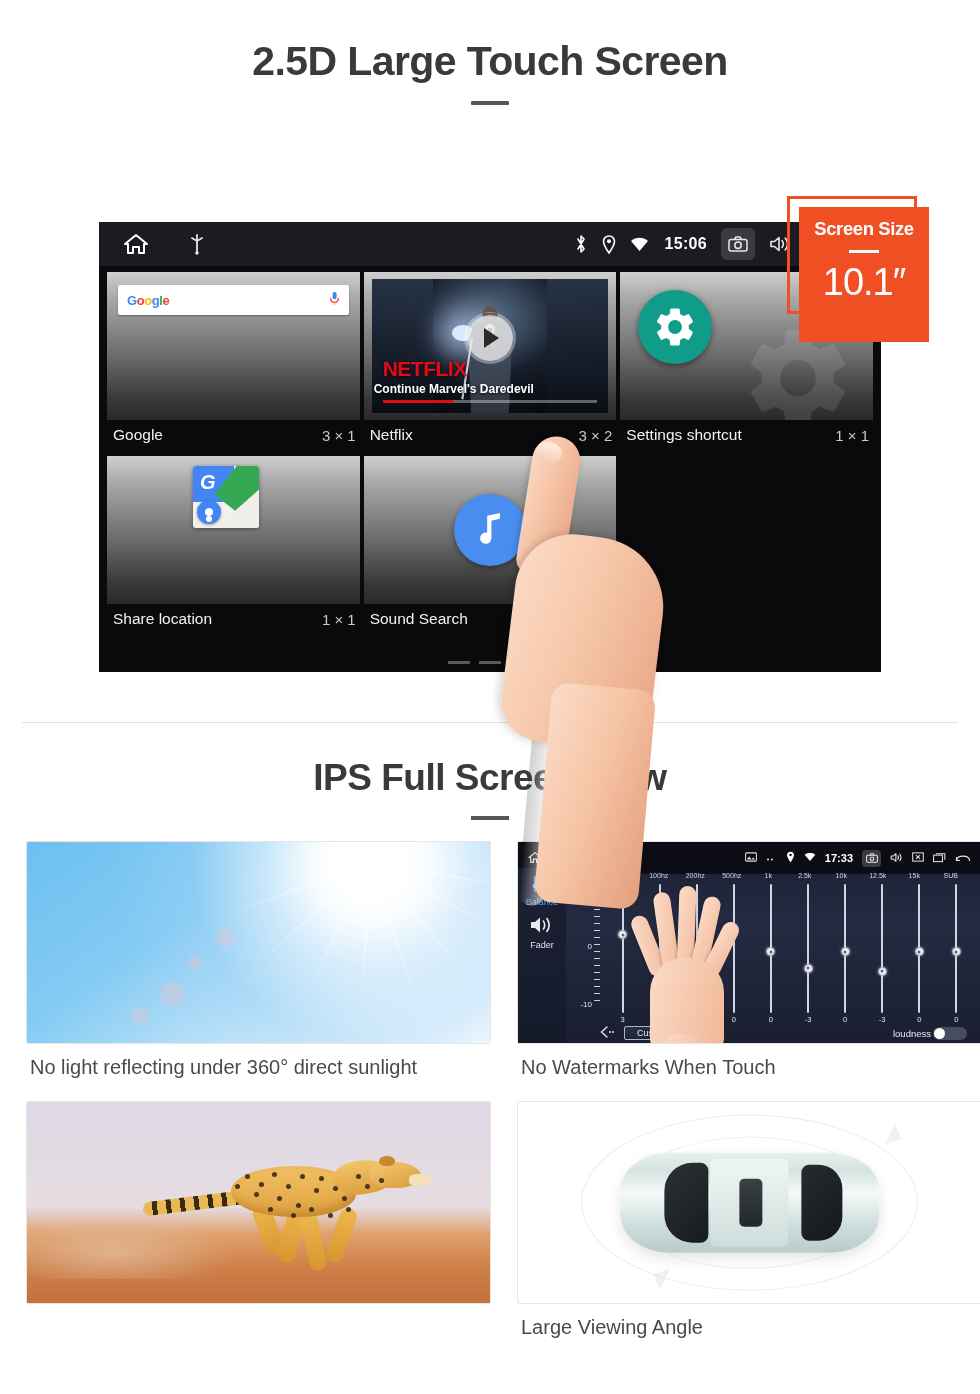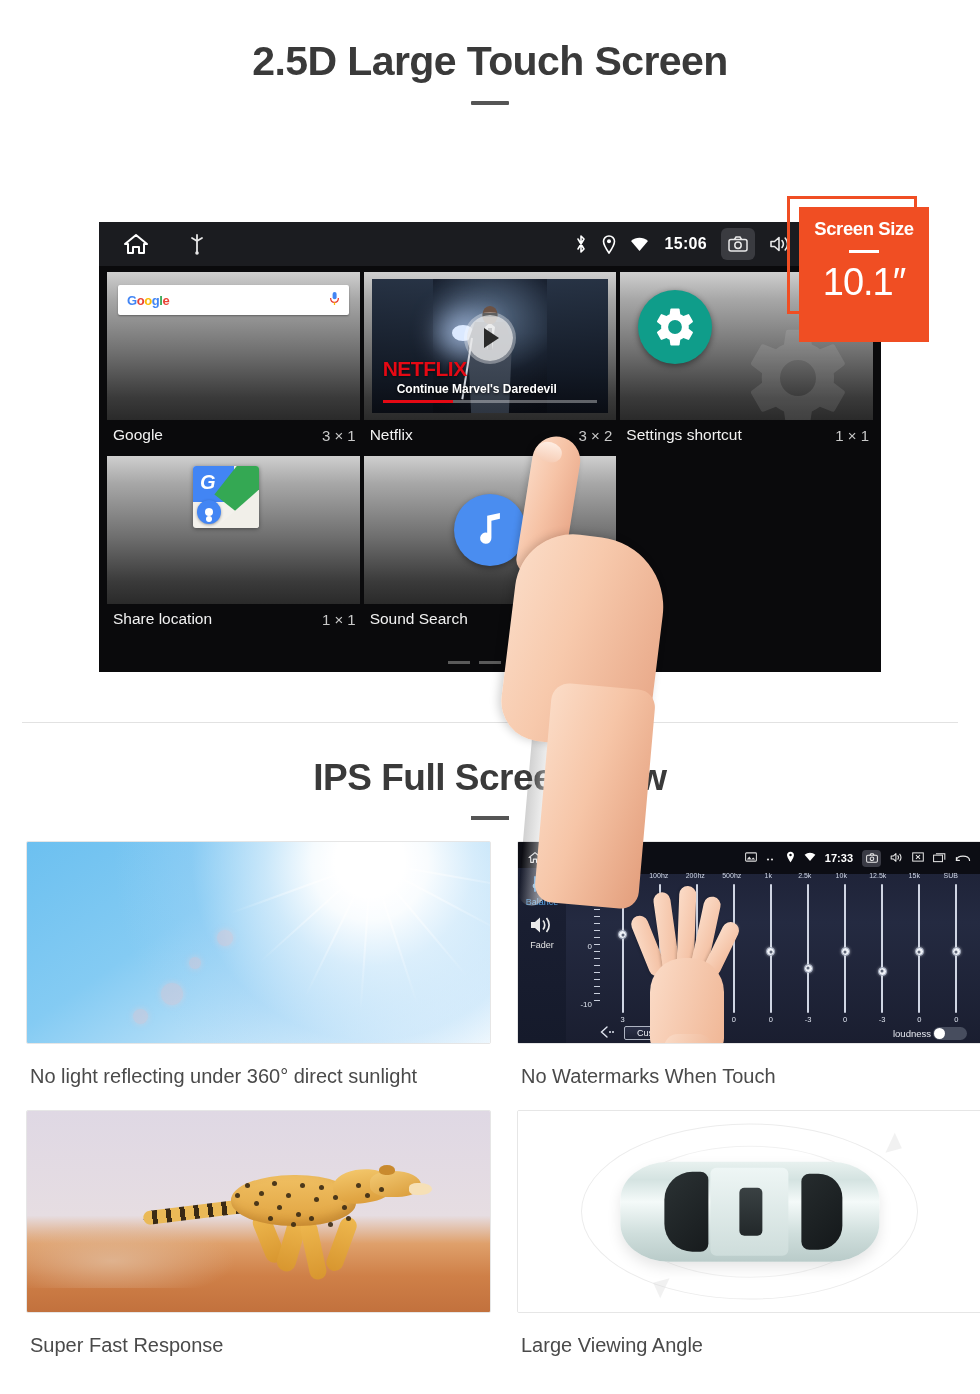--- a/index.html
+++ b/index.html
@@ -159,21 +159,21 @@
     border-bottom:10px solid transparent;
     margin-left:4px;
   }
   .nfx-brand {
     position:absolute; left:11px; bottom:32px;
     color:#E50914; font-size:21px; font-weight:800; letter-spacing:-0.5px;
     font-family:"Liberation Sans",sans-serif;
     text-shadow:0 1px 3px rgba(0,0,0,.6);
   }
   .nfx-sub {
-    position:absolute; left:25px; bottom:17px;
+    position:absolute; left:2px; bottom:17px;
     color:#fff; font-size:12px; font-weight:600;
     text-shadow:0 1px 3px rgba(0,0,0,.8);
   }
   .nfx-bar {
     position:absolute; left:11px; right:11px; bottom:10px;
     height:3px; background:rgba(255,255,255,.35);
   }
   .nfx-bar span{ display:block; width:33%; height:100%; background:#E50914;}
 
   
@@ -321,21 +321,21 @@
   .card{ width:465px; }
   .card .media{
     width:465px; height:203px;
     border:1px solid #e6e6e6;
     border-radius:2px;
     overflow:hidden;
     background:#fff;
     position:relative;
   }
   .card .cap{
-    font-size:20px; color:#4a4a4a; padding:21px 2px 0 4px;
+    font-size:20px; color:#4a4a4a; padding:12px 2px 0 4px;
     font-family:"Liberation Sans",sans-serif;
   }
 
   
   .sun{
     position:absolute; inset:0;
     background:
       radial-gradient(circle at 74% 10%, #ffffff 0 9%, rgba(255,255,255,.92) 15%, rgba(223,240,252,.75) 27%, rgba(160,210,246,.35) 46%, rgba(120,190,240,0) 66%),
       linear-gradient(145deg,#6cc0f0 0%, #84cbf3 35%, #b9e0f8 62%, #e9f5fd 86%, #ffffff 100%);
   }
@@ -996,21 +996,20 @@
                 <i style="left:61%;top:52%"></i>
               <i style="left:71%;top:36%"></i>
                 <i style="left:73%;top:41%"></i>
                 <i style="left:76%;top:38%"></i>
               <i style="left:45%;top:41%"></i>
                 <i style="left:65%;top:55%"></i>
                 <i style="left:69%;top:52%"></i>
             </span>
           </div>
         </div>
-        <div class="cap">Super Fast Response</div>
       </div>
 
       <div class="card">
         <div class="media">
           <div class="car-scene">
             <span class="ellipse-o"></span>
             <span class="ellipse-i"></span>
             <span class="arr arr-t"></span>
             <span class="arr arr-b"></span>
             <span class="car">

